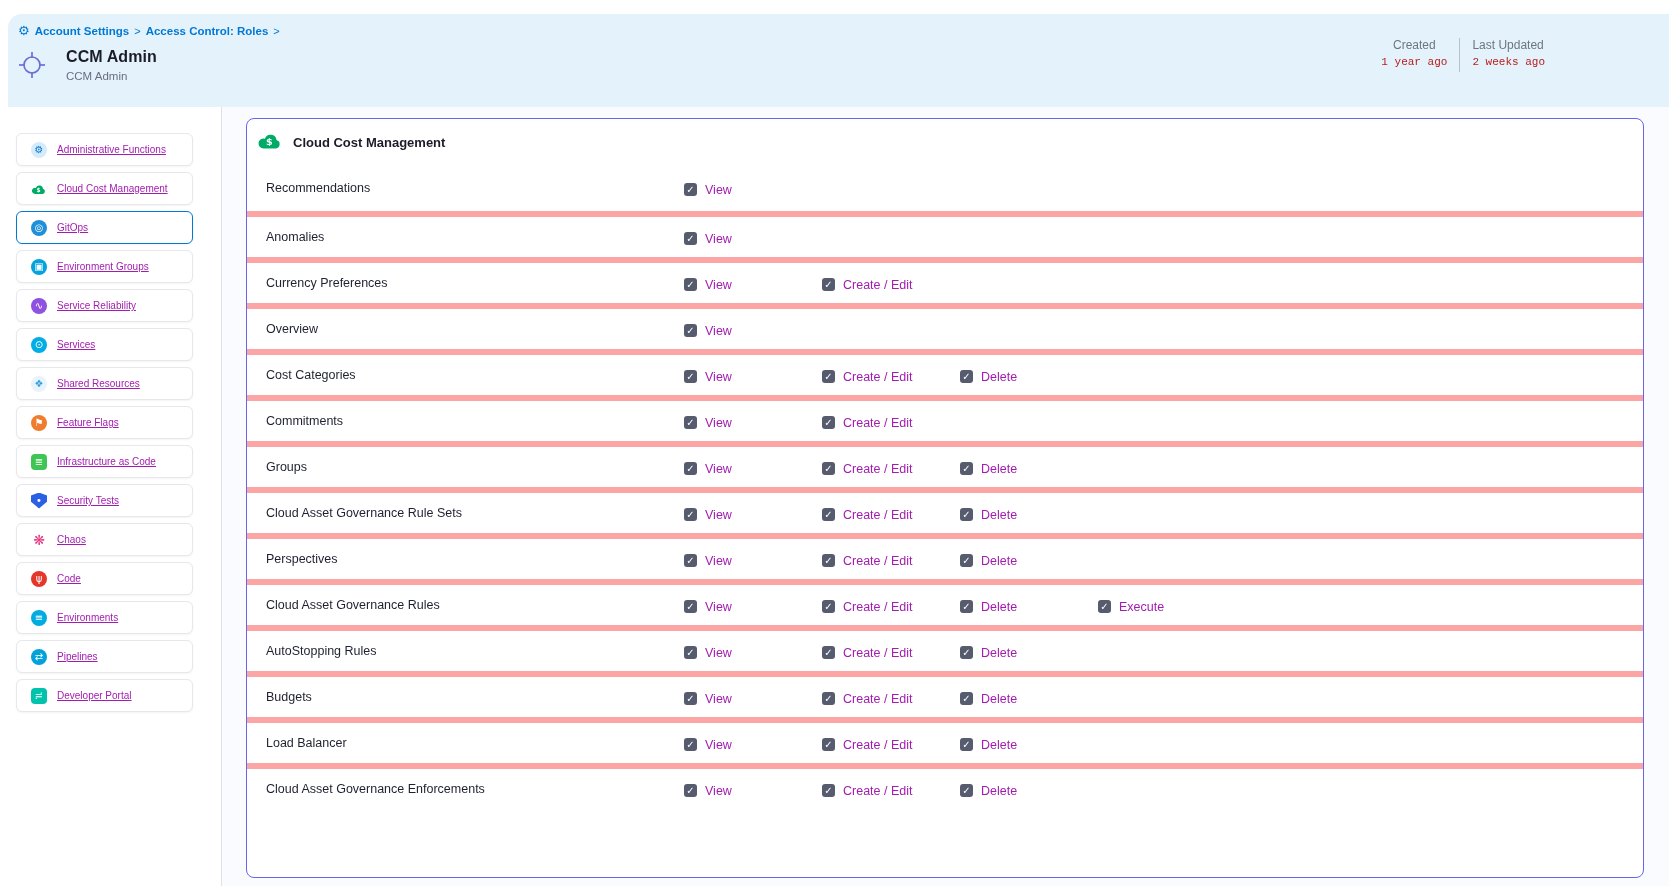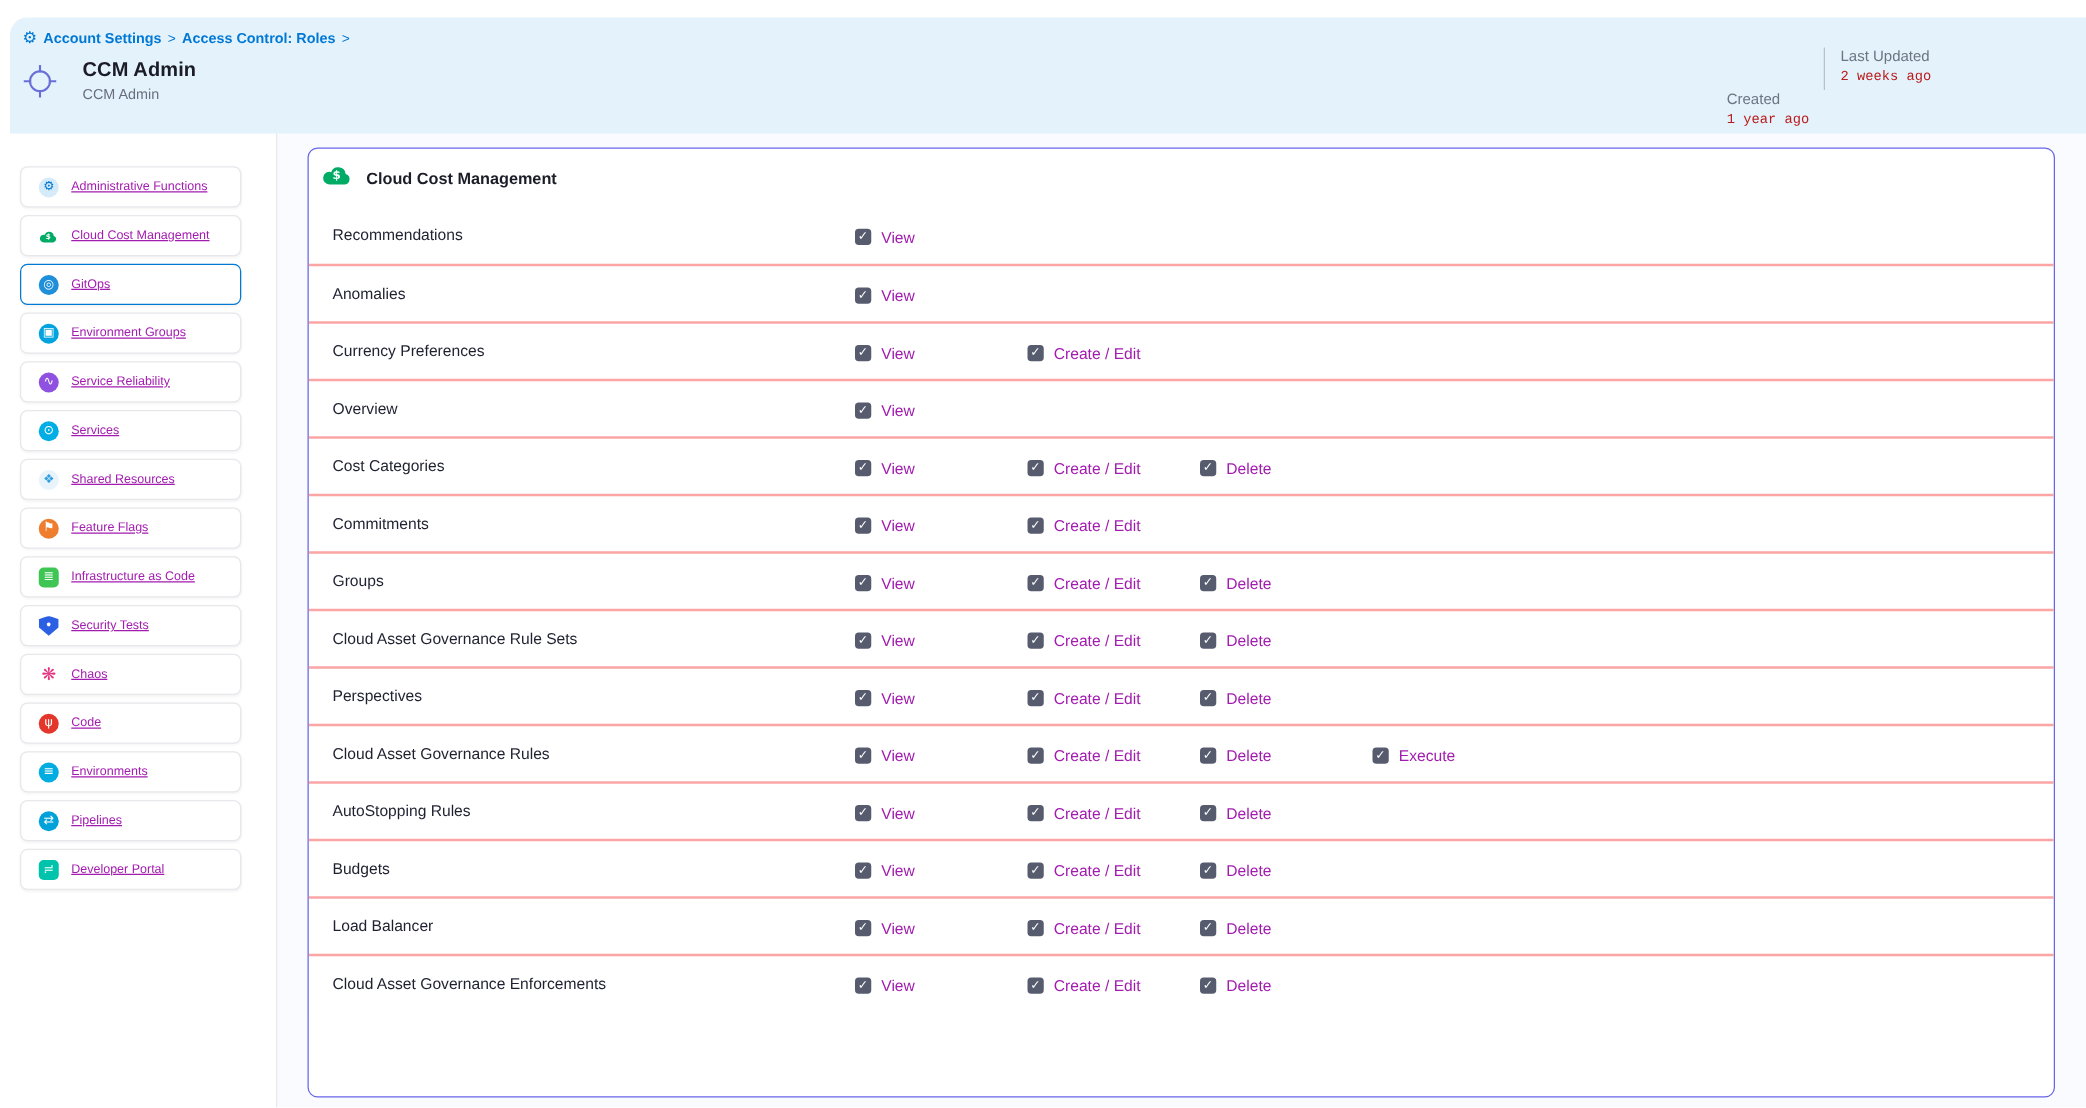--- a/index.html
+++ b/index.html
@@ -14,21 +14,21 @@
     font-size:11.5px; font-weight:700; color:var(--accent,#0278d5); }
   .crumb-gear { font-family:"DejaVu Sans",sans-serif; font-size:13px; line-height:1; }
   .crumb-link { color:var(--accent,#0278d5); text-decoration:none; cursor:pointer; }
   .crumb-sep { font-weight:400; font-size:11px; }
   .title-row { position:absolute; left:10px; top:34px; display:flex; align-items:center; gap:20px; }
   .role-icon { flex:0 0 auto; }
   .title { font-size:16px; font-weight:700; color:#1c1c28; letter-spacing:.1px; }
   .subtitle { font-size:11.5px; color:#6b6d80; margin-top:4px; }
   .meta { position:absolute; right:124px; top:24px; display:flex; align-items:flex-start; gap:12px; }
   .meta-col { display:flex; flex-direction:column; gap:4px; }
-  .meta-col.right { align-items:flex-start;margin-top:34px; }
+  .meta-col.right { align-items:center; }
   .meta-label { font-size:12px; color:#6d7582; }
   .meta-value { font-size:11px; color:#b91c1c;font-family:Liberation Mono, monospace; }
   .meta-divider { width:1px; height:34px; background:#b9c0cc; }
 
   
   .sidebar { position:absolute; left:0; top:107px; bottom:0; width:222px; background:#ffffff;
     border-right:1px solid #dfe1e8; padding-top:26px; }
   .side-item { width:177px; height:33px; margin:0 0 6px 16px; background:#ffffff;
     border:1px solid #e7e7ec; border-radius:6px; display:flex; align-items:center; gap:10px;
     padding-left:14px; cursor:pointer; box-shadow:0 1px 2px rgba(40,41,61,.05); }
@@ -42,21 +42,21 @@
   .shape-bare { font-size:14px; }
 
   
   .content { position:absolute; left:222px; top:107px; right:0; bottom:0; background:#fafbfe; }
   .panel { position:absolute; left:24px; top:11px; width:1398px; height:760px; background:#ffffff;
     border:1.5px solid var(--panel-border,#6865e8); border-radius:8px; overflow:hidden; }
   .panel-head { height:46px; display:flex; align-items:center; gap:10px; padding-left:10px; }
   .panel-title { font-size:13px; font-weight:700; color:#1c1c28; }
   .perm-row { display:grid; grid-template-columns:403px 123px 123px 123px 123px;
     align-items:center; height:46px; padding-left:19px;gap:15px; }
-  .perm-row + .perm-row { border-top:2px solid #fca5a5; }
+  .perm-row + .perm-row { border-top:6px solid #fca5a5; }
   .res-label { font-size:12.5px; color:#1f2130; }
   .chk { display:inline-flex; align-items:center; gap:8px; cursor:pointer; }
   .box { width:13px; height:13px; border-radius:3px; background:var(--checkbox,#575b6e);
     color:#ffffff; font-family:"DejaVu Sans",sans-serif; font-size:10px; line-height:13px;
     display:flex; align-items:center; justify-content:center; }
   .chk-label { font-size:12.5px; color:#a21caf; }
 </style>
 </head>
 <body>
 

